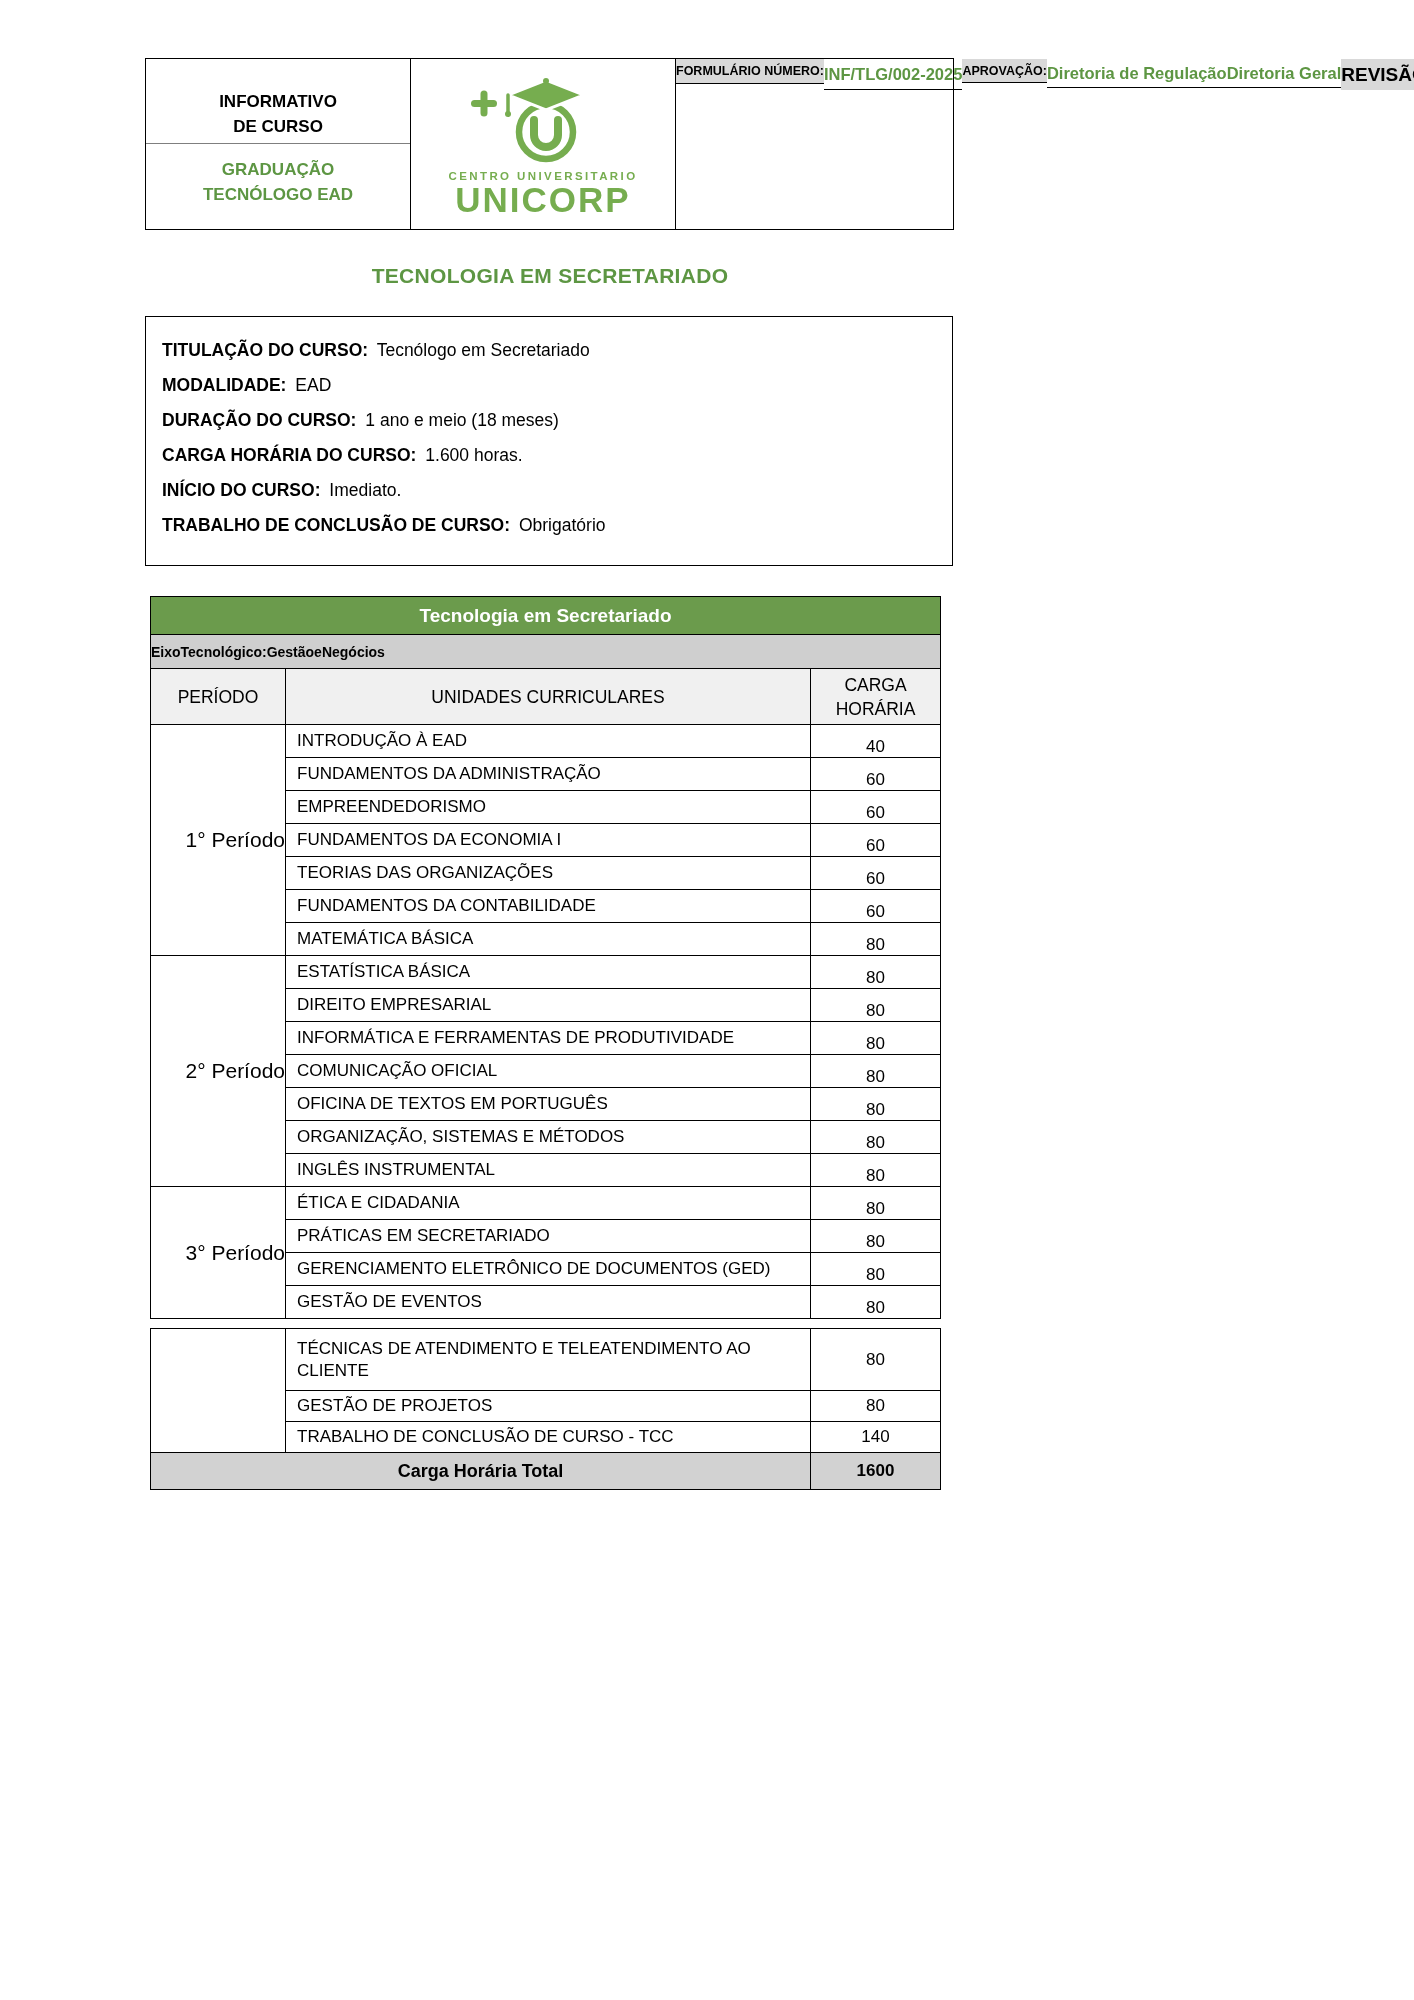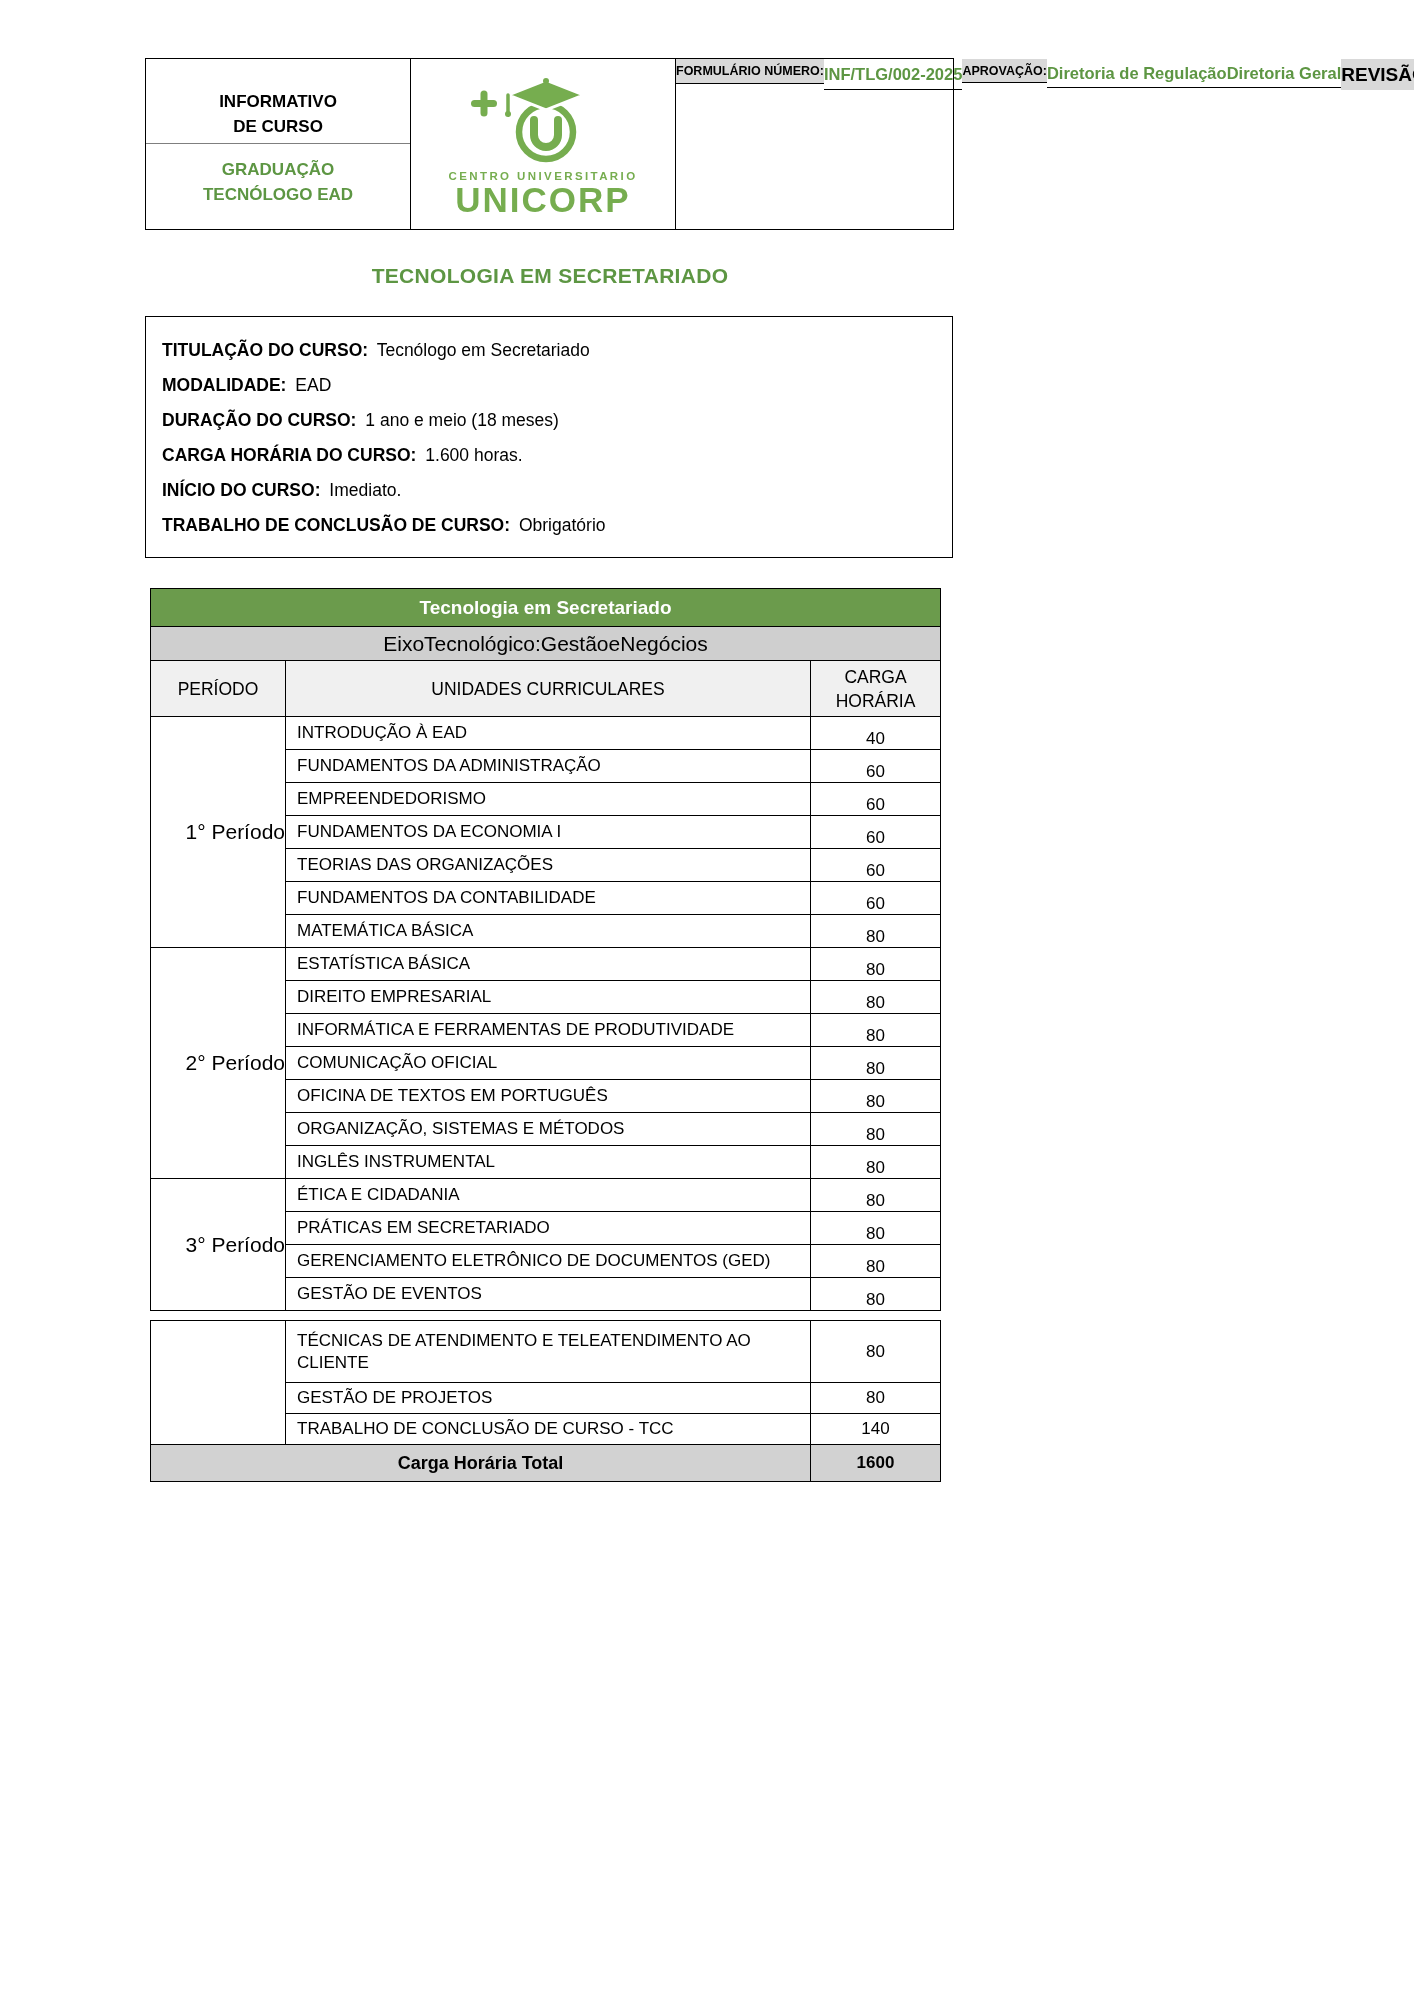--- a/index.html
+++ b/index.html
@@ -54,34 +54,34 @@
 
   
   .page-title{
     margin-top:34px;text-align:center;color:var(--green);
     font-weight:bold;font-size:21px;letter-spacing:.3px;
   }
 
   
   .info-box{
     margin-top:28px;width:808px;border:1px solid #000;
-    padding:16px 16px 14px 16px;
+    padding:16px 16px 22px 16px;
   }
   .info-line{font-size:17.5px;line-height:35px}
   .info-line b{margin-right:4px}
 
   
   .tbl-zone{margin-top:30px;margin-left:5px}
   .curriculum{border-collapse:collapse;width:790px;table-layout:fixed}
   .curriculum td,.curriculum th{border:1px solid #000}
   .band{
     background:var(--band-green);color:#fff;font-size:19px;font-weight:bold;
     height:38px;text-align:center;
   }
-  .subband{background:var(--gray-sub);font-size:21px;font-weight:normal;height:34px;text-align:center}
+  .subband{background:var(--gray-sub);font-size:14px;font-weight:bold;height:34px;text-align:left}
   .colhead th{
     background:var(--gray-colhead);font-weight:normal;font-size:17.5px;
     height:56px;text-align:center;line-height:24px;
   }
   .period-cell{text-align:right;font-size:21px;vertical-align:middle}
   .subject-cell{font-size:17px;padding:3px 11px;height:31px;vertical-align:middle;line-height:22px}
   .hours-cell{text-align:center;font-size:17px;vertical-align:top;padding-top:12px}
   .tall .subject-cell{height:62px}
   .curriculum-continued{margin-top:9px}
   .curriculum-continued .hours-cell{vertical-align:middle;padding-top:0}

